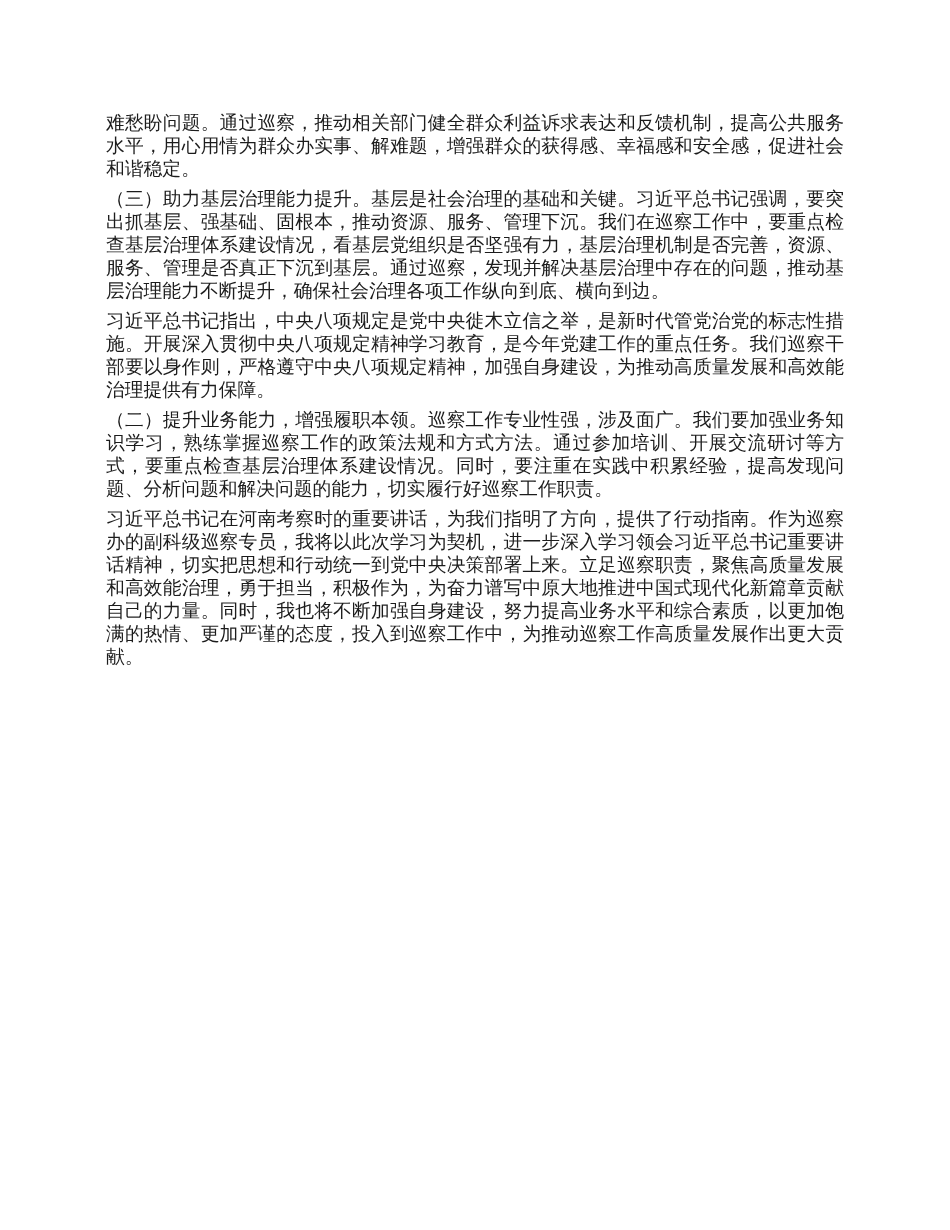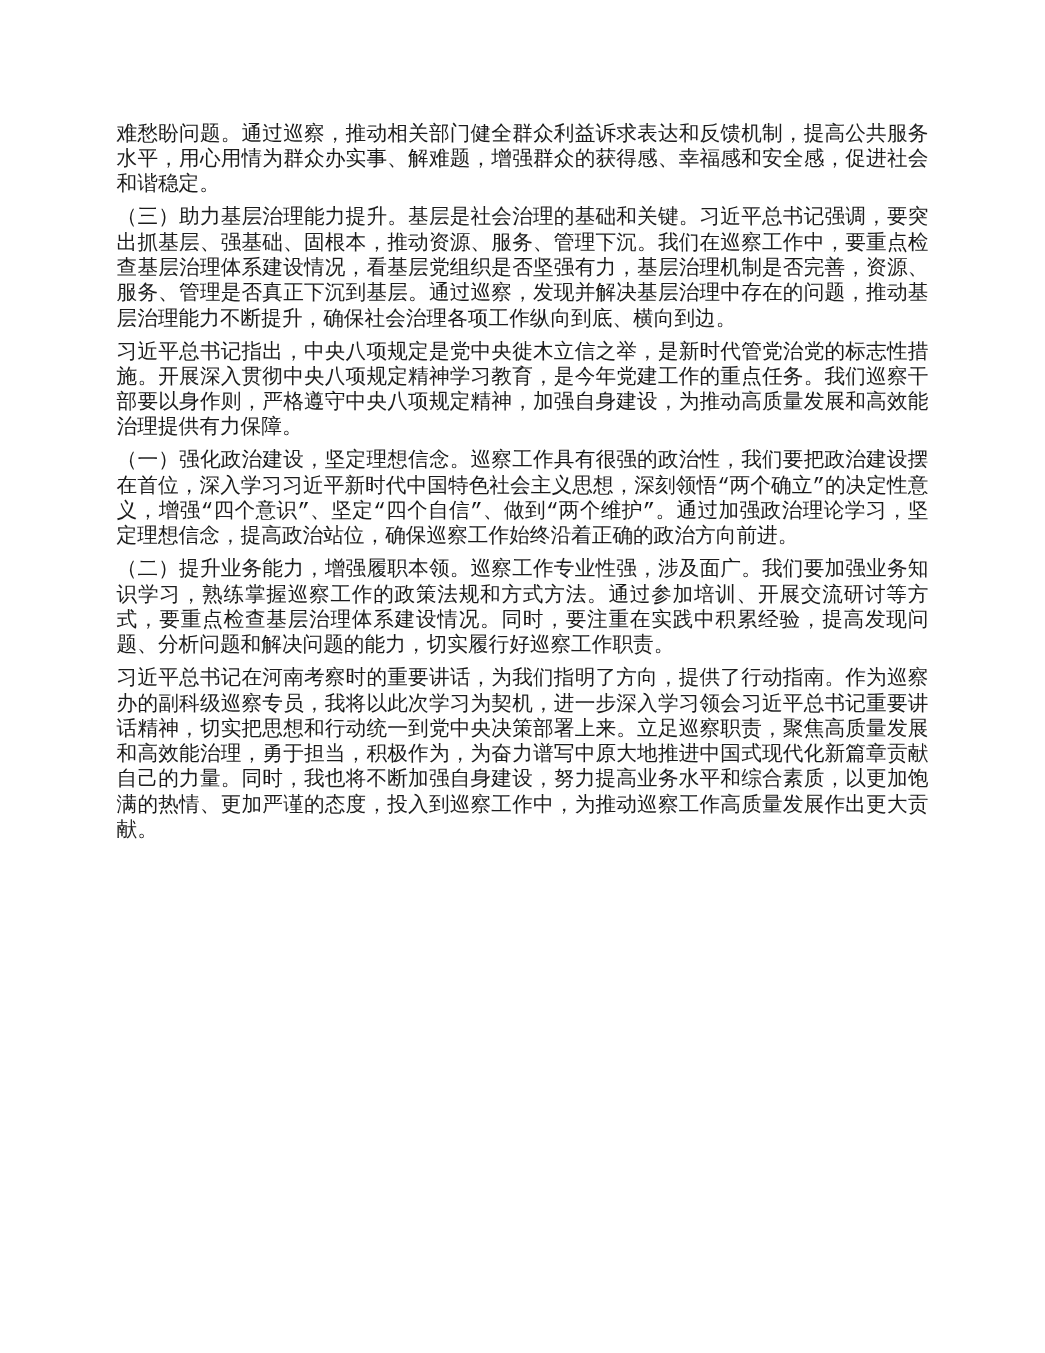--- a/index.html
+++ b/index.html
@@ -11,21 +11,21 @@
     width: 950px;
     height: 1230px;
     overflow: hidden;
   }
   .page {
     box-sizing: border-box;
     width: 950px;
     height: 964px;
     background: #ffffff;
     padding: 111px 106px 0 106px;
-    font-family: Liberation Mono, monospace;
+    font-family: Liberation Serif, serif;
     font-size: 18.8px;
     line-height: 23px;
     color: #1c1c1c;
     text-align: justify;
   }
   .page p {
     margin: 0 0 7px 0;
     padding: 0;
     word-break: break-all;
     overflow-wrap: anywhere;
@@ -34,16 +34,15 @@
     font-weight: normal; 
   }
 </style>
 </head>
 <body>
 
 <div class="page">
   <p>难愁盼问题。通过巡察，推动相关部门健全群众利益诉求表达和反馈机制，提高公共服务水平，用心用情为群众办实事、解难题，增强群众的获得感、幸福感和安全感，促进社会和谐稳定。</p>
   <p>（三）助力基层治理能力提升。基层是社会治理的基础和关键。习近平总书记强调，要突出抓基层、强基础、固根本，推动资源、服务、管理下沉。我们在巡察工作中，要重点检查基层治理体系建设情况，看基层党组织是否坚强有力，基层治理机制是否完善，资源、服务、管理是否真正下沉到基层。通过巡察，发现并解决基层治理中存在的问题，推动基层治理能力不断提升，确保社会治理各项工作纵向到底、横向到边。</p>
   <p>习近平总书记指出，中央八项规定是党中央徙木立信之举，是新时代管党治党的标志性措施。开展深入贯彻中央八项规定精神学习教育，是今年党建工作的重点任务。我们巡察干部要以身作则，严格遵守中央八项规定精神，加强自身建设，为推动高质量发展和高效能治理提供有力保障。</p>
-  <p>（一）强化政治建设，坚定理想信念。巡察工作具有很强的政治性，我们要把政治建设摆在首位，深入学习习近平新时代中国特色社会主义思想，深刻领悟“两个确立”的决定性意义，增强“四个意识”、坚定“四个自信”、做到“两个维护”。通过加强政治理论学习，坚定理想信念，提高政治站位，确保巡察工作始终沿着正确的政治方向前进。</p>
   <p>（二）提升业务能力，增强履职本领。巡察工作专业性强，涉及面广。我们要加强业务知识学习，熟练掌握巡察工作的政策法规和方式方法。通过参加培训、开展交流研讨等方式，要重点检查基层治理体系建设情况。同时，要注重在实践中积累经验，提高发现问题、分析问题和解决问题的能力，切实履行好巡察工作职责。</p>
   <p>习近平总书记在河南考察时的重要讲话，为我们指明了方向，提供了行动指南。作为巡察办的副科级巡察专员，我将以此次学习为契机，进一步深入学习领会习近平总书记重要讲话精神，切实把思想和行动统一到党中央决策部署上来。立足巡察职责，聚焦高质量发展和高效能治理，勇于担当，积极作为，为奋力谱写中原大地推进中国式现代化新篇章贡献自己的力量。同时，我也将不断加强自身建设，努力提高业务水平和综合素质，以更加饱满的热情、更加严谨的态度，投入到巡察工作中，为推动巡察工作高质量发展作出更大贡献。</p>
 </div>
 
 </body></html>

